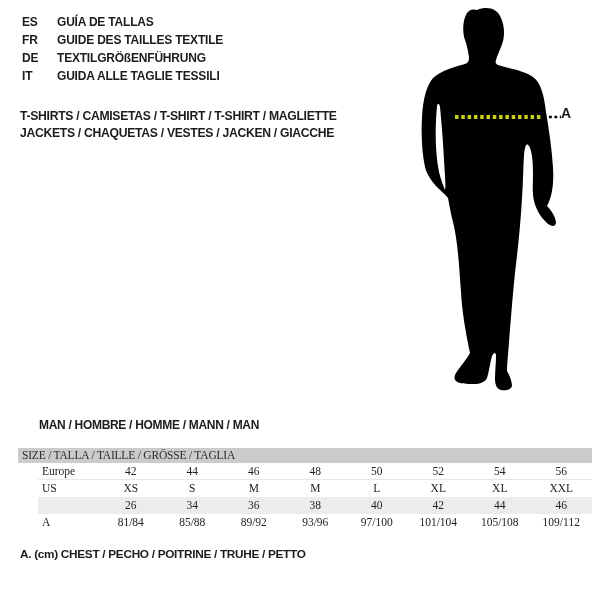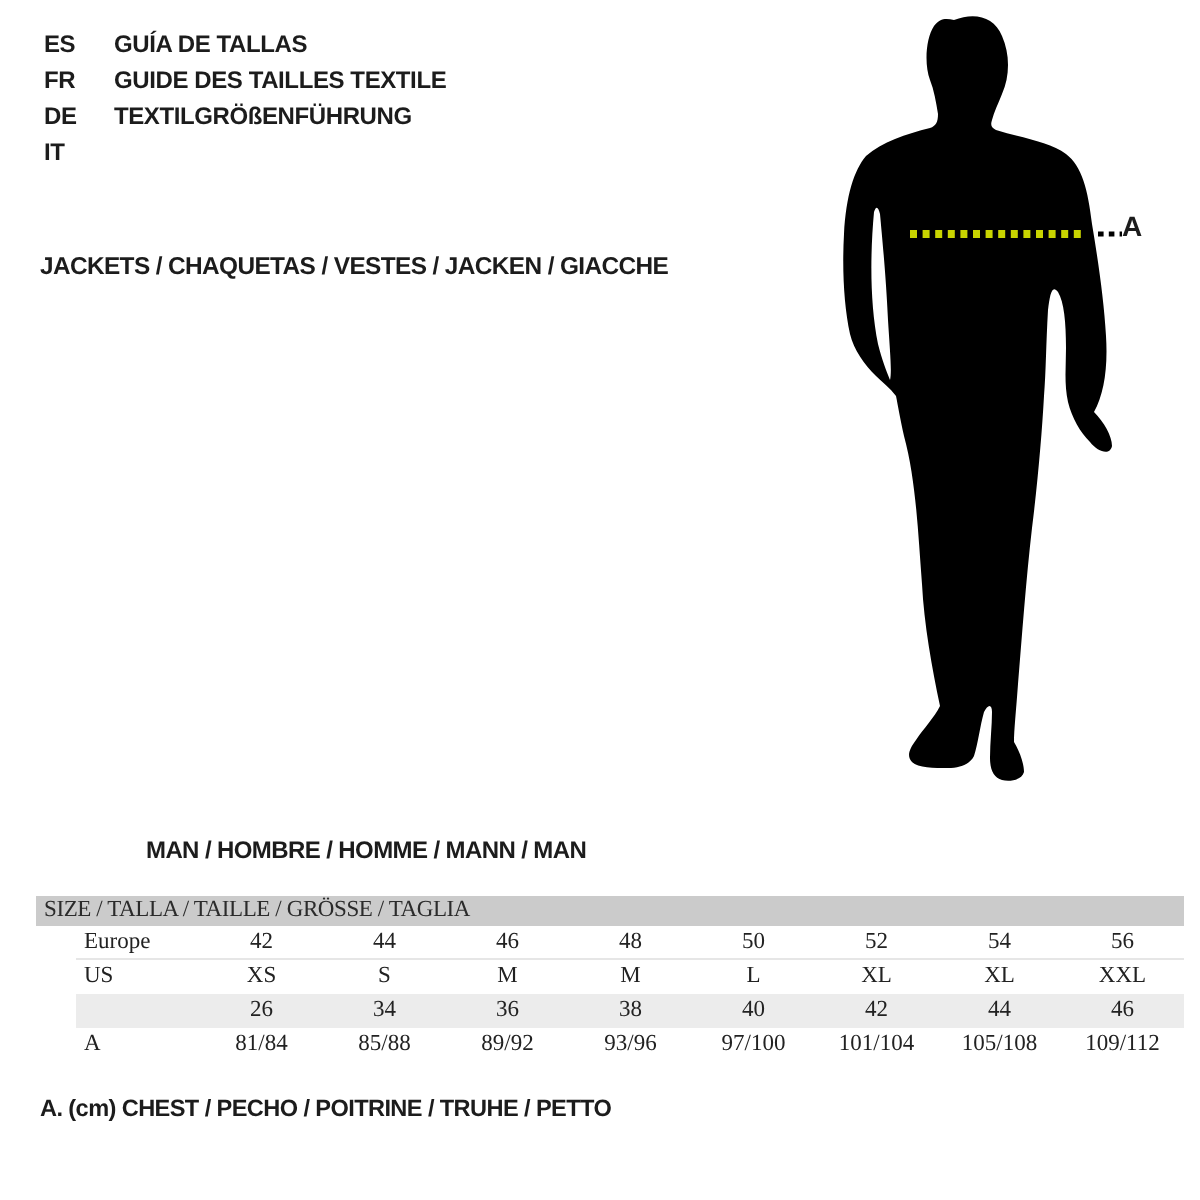--- a/index.html
+++ b/index.html
@@ -17,21 +17,21 @@
   
   .garment-line { position:absolute; left:20px; font-size:12.2px; font-weight:bold; letter-spacing:-0.3px; line-height:15px; white-space:nowrap; }
   .garment-line.l1 { top:109px; }
   .garment-line.l2 { top:126px;text-align:right; }
 
   
   .figure-area { position:absolute; left:395px; top:0; width:205px; height:400px; }
   .measure-label { position:absolute; left:561px; top:105px; font-size:14px; font-weight:bold; letter-spacing:0; }
 
   
-  .section-title { position:absolute; left:38px; top:418px; font-size:12px; font-weight:bold; letter-spacing:-0.3px; line-height:15px; white-space:nowrap;padding-left:35px; }
+  .section-title { position:absolute; left:4px; top:418px; font-size:12px; font-weight:bold; letter-spacing:-0.3px; line-height:15px; white-space:nowrap;padding-left:35px; }
 
   
   .size-table { position:absolute; left:18px; top:448px; width:574px;font-family:Liberation Serif, serif; }
   .t-header { height:15px; line-height:15px; background:#cbcbcb; font-size:11.5px; color:#2b2b2b; padding-left:4px; letter-spacing:-0.2px; }
   .t-row { display:flex; height:17px; line-height:17px; font-size:11.5px; color:#222;margin-left:20px; }
   .t-row.sep { box-shadow: inset 0 -1px 0 #e6e6e6; }
   .t-row.alt { background:#ececec; }
   .t-label { width:62px; padding-left:4px; box-sizing:border-box; }
   .t-cell { flex:1; text-align:center; }
 
@@ -51,23 +51,25 @@
     <div class="lang-row">
       <span class="lang-code">FR</span>
       <span class="lang-label">GUIDE DES TAILLES TEXTILE</span>
     </div>
     <div class="lang-row">
       <span class="lang-code">DE</span>
       <span class="lang-label">TEXTILGRÖßENFÜHRUNG</span>
     </div>
     <div class="lang-row">
       <span class="lang-code">IT</span>
+      <span class="lang-label">GUIDA ALLE TAGLIE TESSILI</span>
     </div>
   </div>
 
+  <div class="garment-line l1">T-SHIRTS / CAMISETAS / T-SHIRT / T-SHIRT / MAGLIETTE</div>
   <div class="garment-line l2">JACKETS / CHAQUETAS / VESTES / JACKEN / GIACCHE</div>
 
   <svg class="figure-area" viewBox="0 0 205 400" width="205" height="400" xmlns="http://www.w3.org/2000/svg">
     <path fill="#000000" fill-rule="evenodd" d="
       M 82 10
       C 92 6 102 8 106 18
       C 110 27 110 38 106 47
       C 104 52 102 56 101 60
       C 100 63 101 64 103 65
       C 116 69 130 71 138 77

